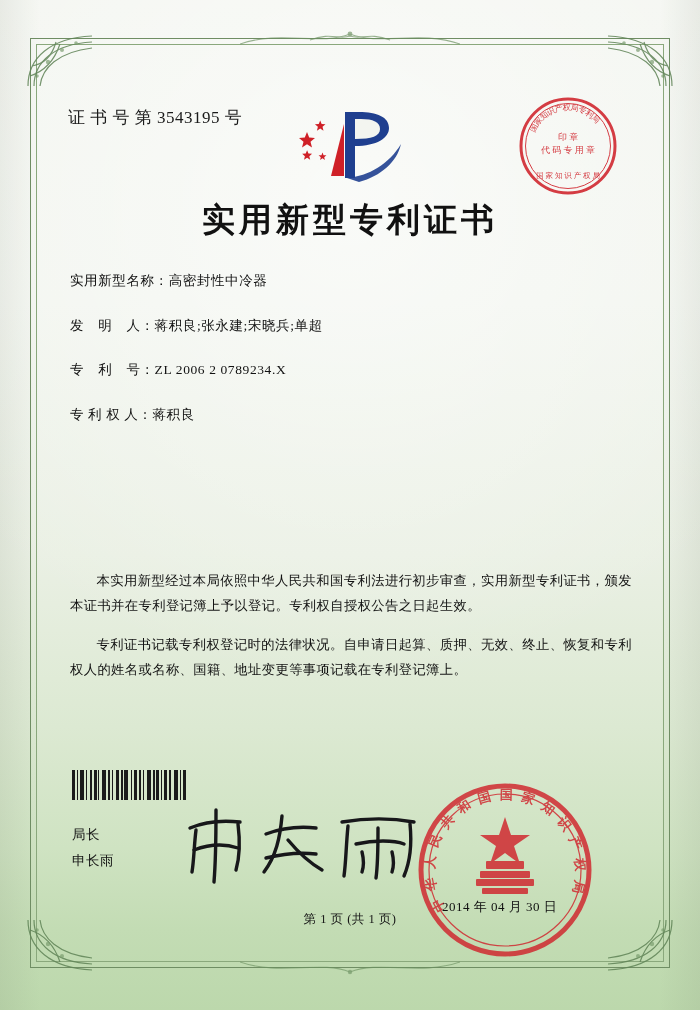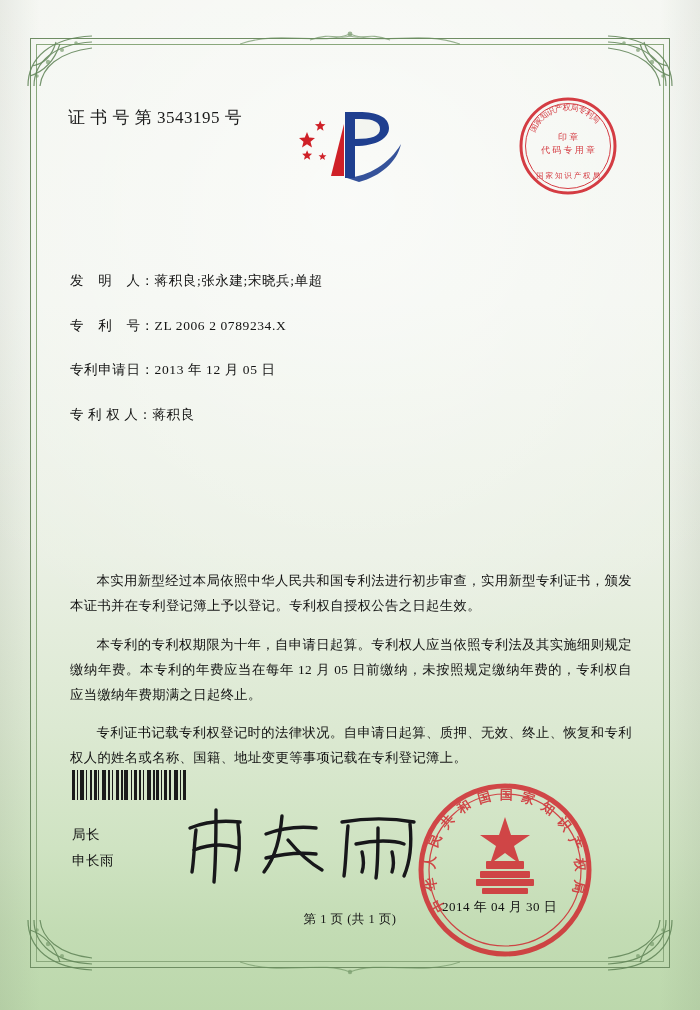--- a/index.html
+++ b/index.html
@@ -357,39 +357,39 @@
             <text x="54" y="48">印 章</text>
             <text x="54" y="61">代 码 专 用 章</text>
           </g>
           <g fill="#d0232b" font-family="'Liberation Serif',serif" font-size="7.5" text-anchor="middle">
             <text x="54" y="86">国 家 知 识 产 权 局</text>
           </g>
         </g>
       </svg>
     </div>
 
+    <div class="title">实用新型专利证书</div>
 
     <div class="fields">
+      <div class="field">
+        <span class="lbl">实用新型名称：</span><span class="val">高密封性中冷器</span>
+      </div>
       <div class="field">
         <span class="lbl">发　明　人：</span><span class="val">蒋积良;张永建;宋晓兵;单超</span>
       </div>
       <div class="field">
         <span class="lbl">专　利　号：</span><span class="val">ZL 2006 2 0789234.X</span>
       </div>
       <div class="field">
-        <span class="lbl">专利申请日：</span><span class="val">2013 年 12 月 05 日</span>
-      </div>
-      <div class="field">
         <span class="lbl">专 利 权 人：</span><span class="val">蒋积良</span>
       </div>
     </div>
 
     <div class="paras">
       <p class="para">本实用新型经过本局依照中华人民共和国专利法进行初步审查，实用新型专利证书，颁发本证书并在专利登记簿上予以登记。专利权自授权公告之日起生效。</p>
-      <p class="para">本专利的专利权期限为十年，自申请日起算。专利权人应当依照专利法及其实施细则规定缴纳年费。本专利的年费应当在每年 12 月 05 日前缴纳，未按照规定缴纳年费的，专利权自应当缴纳年费期满之日起终止。</p>
       <p class="para">专利证书记载专利权登记时的法律状况。自申请日起算、质押、无效、终止、恢复和专利权人的姓名或名称、国籍、地址变更等事项记载在专利登记簿上。</p>
     </div>
 
     <div class="barcode">
       <i style="width:3px;background:#1b1b1b"></i>
         <i style="width:2px;background:transparent"></i>
       <i style="width:1px;background:#1b1b1b"></i>
         <i style="width:2px;background:transparent"></i>
       <i style="width:4px;background:#1b1b1b"></i>
         <i style="width:2px;background:transparent"></i>

